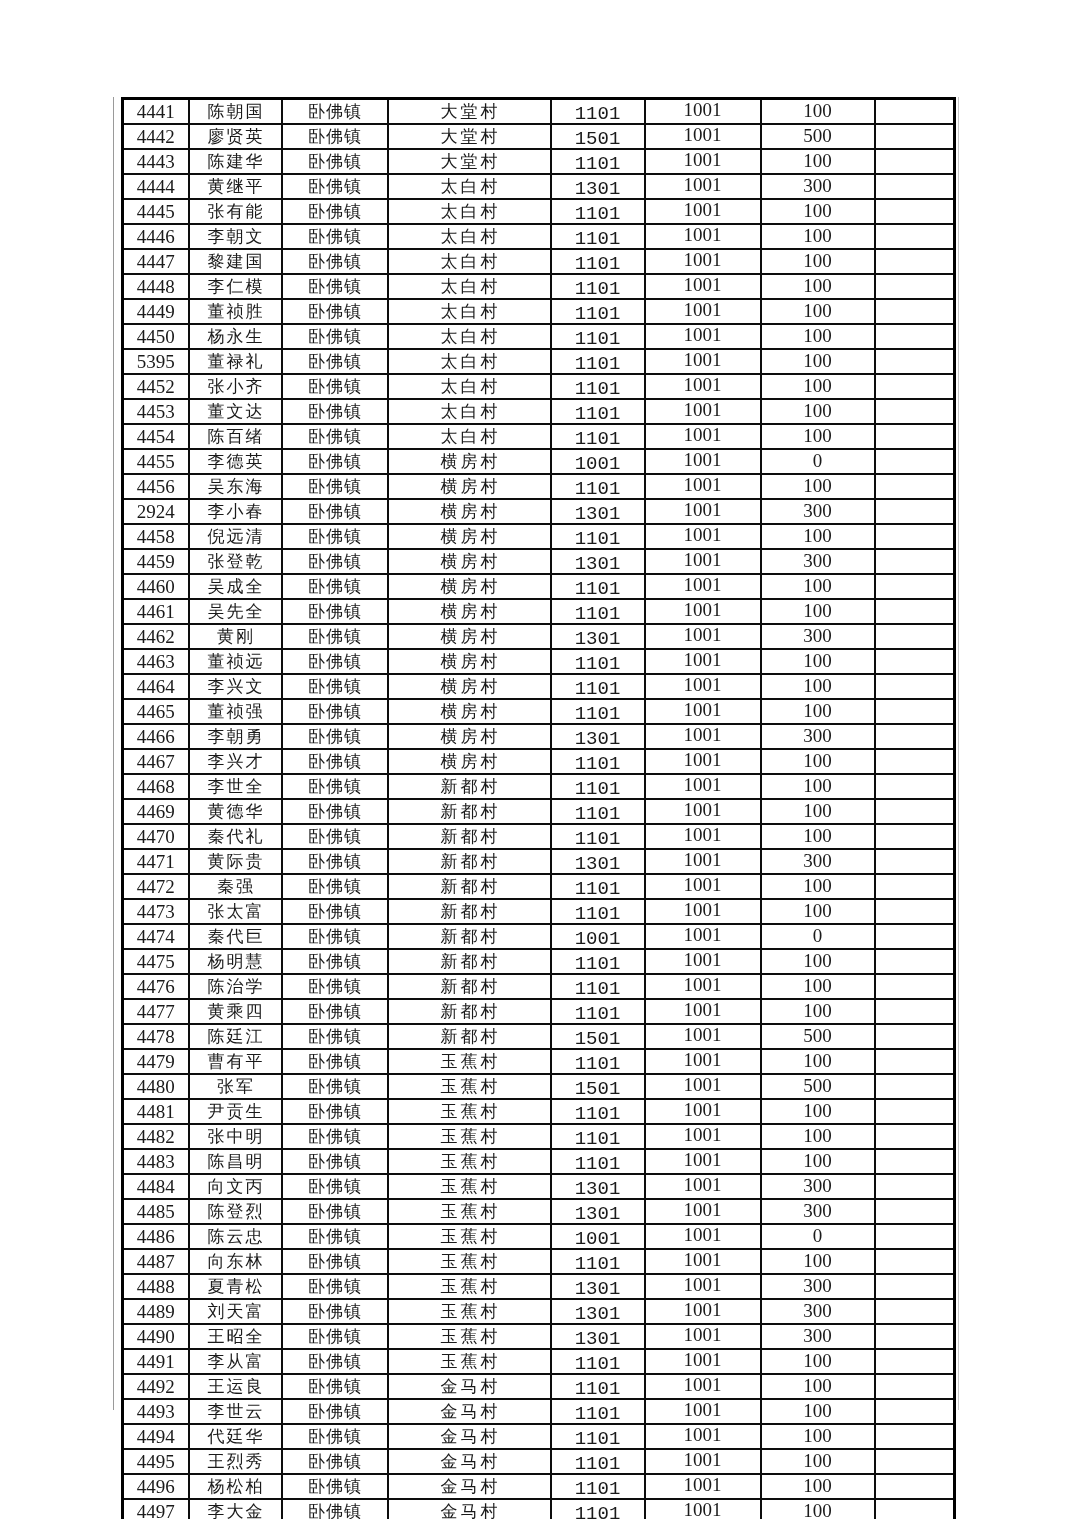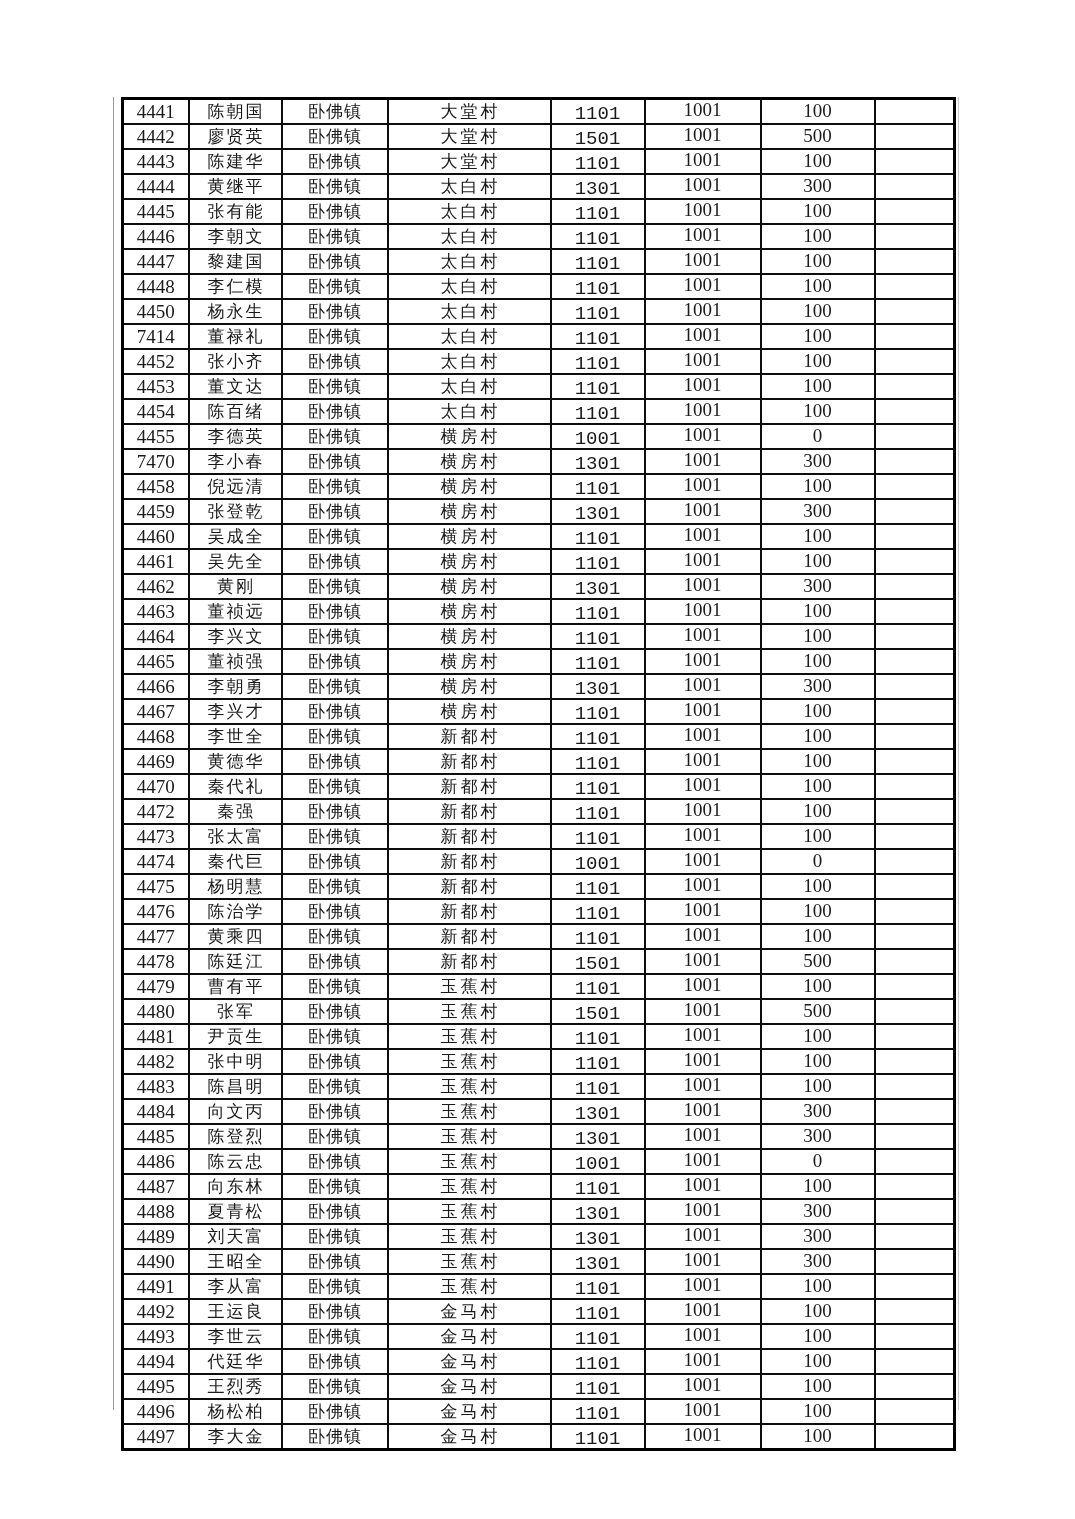--- a/index.html
+++ b/index.html
@@ -149,31 +149,41 @@
         <td class="c0"><span>4448</span></td>
         <td class="c1"><span>李仁模</span></td>
         <td class="c2"><span>卧佛镇</span></td>
         <td class="c3"><span>太白村</span></td>
         <td class="c4"><span>1101</span></td>
         <td class="c5"><span>1001</span></td>
         <td class="c6"><span>100</span></td>
         <td class="c7"><span></span></td>
       </tr>
       <tr>
+        <td class="c0"><span>4449</span></td>
+        <td class="c1"><span>董祯胜</span></td>
+        <td class="c2"><span>卧佛镇</span></td>
+        <td class="c3"><span>太白村</span></td>
+        <td class="c4"><span>1101</span></td>
+        <td class="c5"><span>1001</span></td>
+        <td class="c6"><span>100</span></td>
+        <td class="c7"><span></span></td>
+      </tr>
+      <tr>
         <td class="c0"><span>4450</span></td>
         <td class="c1"><span>杨永生</span></td>
         <td class="c2"><span>卧佛镇</span></td>
         <td class="c3"><span>太白村</span></td>
         <td class="c4"><span>1101</span></td>
         <td class="c5"><span>1001</span></td>
         <td class="c6"><span>100</span></td>
         <td class="c7"><span></span></td>
       </tr>
       <tr>
-        <td class="c0"><span>7414</span></td>
+        <td class="c0"><span>5395</span></td>
         <td class="c1"><span>董禄礼</span></td>
         <td class="c2"><span>卧佛镇</span></td>
         <td class="c3"><span>太白村</span></td>
         <td class="c4"><span>1101</span></td>
         <td class="c5"><span>1001</span></td>
         <td class="c6"><span>100</span></td>
         <td class="c7"><span></span></td>
       </tr>
       <tr>
         <td class="c0"><span>4452</span></td>
@@ -209,21 +219,31 @@
         <td class="c0"><span>4455</span></td>
         <td class="c1"><span>李德英</span></td>
         <td class="c2"><span>卧佛镇</span></td>
         <td class="c3"><span>横房村</span></td>
         <td class="c4"><span>1001</span></td>
         <td class="c5"><span>1001</span></td>
         <td class="c6"><span>0</span></td>
         <td class="c7"><span></span></td>
       </tr>
       <tr>
-        <td class="c0"><span>7470</span></td>
+        <td class="c0"><span>4456</span></td>
+        <td class="c1"><span>吴东海</span></td>
+        <td class="c2"><span>卧佛镇</span></td>
+        <td class="c3"><span>横房村</span></td>
+        <td class="c4"><span>1101</span></td>
+        <td class="c5"><span>1001</span></td>
+        <td class="c6"><span>100</span></td>
+        <td class="c7"><span></span></td>
+      </tr>
+      <tr>
+        <td class="c0"><span>2924</span></td>
         <td class="c1"><span>李小春</span></td>
         <td class="c2"><span>卧佛镇</span></td>
         <td class="c3"><span>横房村</span></td>
         <td class="c4"><span>1301</span></td>
         <td class="c5"><span>1001</span></td>
         <td class="c6"><span>300</span></td>
         <td class="c7"><span></span></td>
       </tr>
       <tr>
         <td class="c0"><span>4458</span></td>
@@ -346,20 +366,30 @@
         <td class="c7"><span></span></td>
       </tr>
       <tr>
         <td class="c0"><span>4470</span></td>
         <td class="c1"><span>秦代礼</span></td>
         <td class="c2"><span>卧佛镇</span></td>
         <td class="c3"><span>新都村</span></td>
         <td class="c4"><span>1101</span></td>
         <td class="c5"><span>1001</span></td>
         <td class="c6"><span>100</span></td>
+        <td class="c7"><span></span></td>
+      </tr>
+      <tr>
+        <td class="c0"><span>4471</span></td>
+        <td class="c1"><span>黄际贵</span></td>
+        <td class="c2"><span>卧佛镇</span></td>
+        <td class="c3"><span>新都村</span></td>
+        <td class="c4"><span>1301</span></td>
+        <td class="c5"><span>1001</span></td>
+        <td class="c6"><span>300</span></td>
         <td class="c7"><span></span></td>
       </tr>
       <tr>
         <td class="c0"><span>4472</span></td>
         <td class="c1"><span>秦强</span></td>
         <td class="c2"><span>卧佛镇</span></td>
         <td class="c3"><span>新都村</span></td>
         <td class="c4"><span>1101</span></td>
         <td class="c5"><span>1001</span></td>
         <td class="c6"><span>100</span></td>

